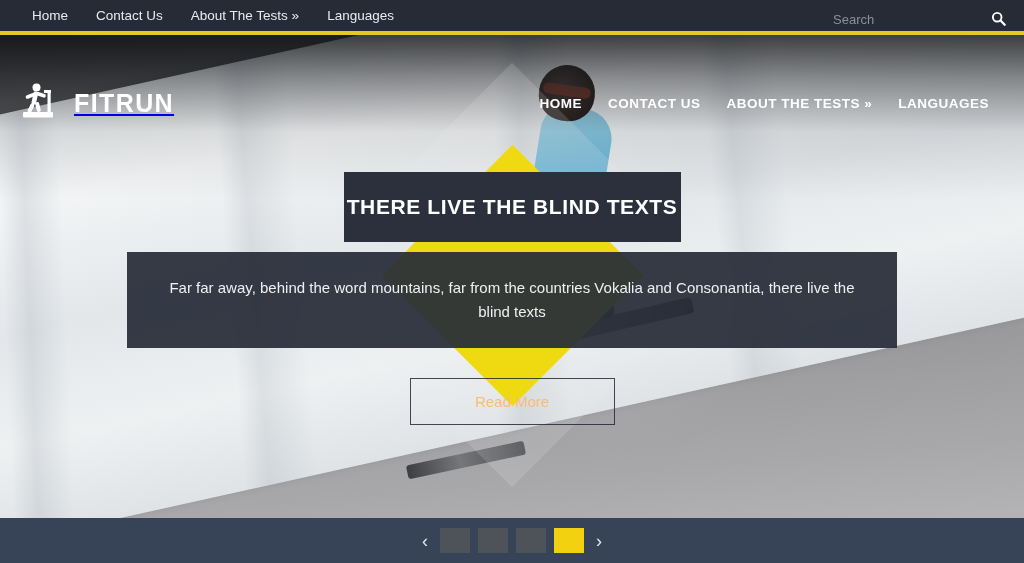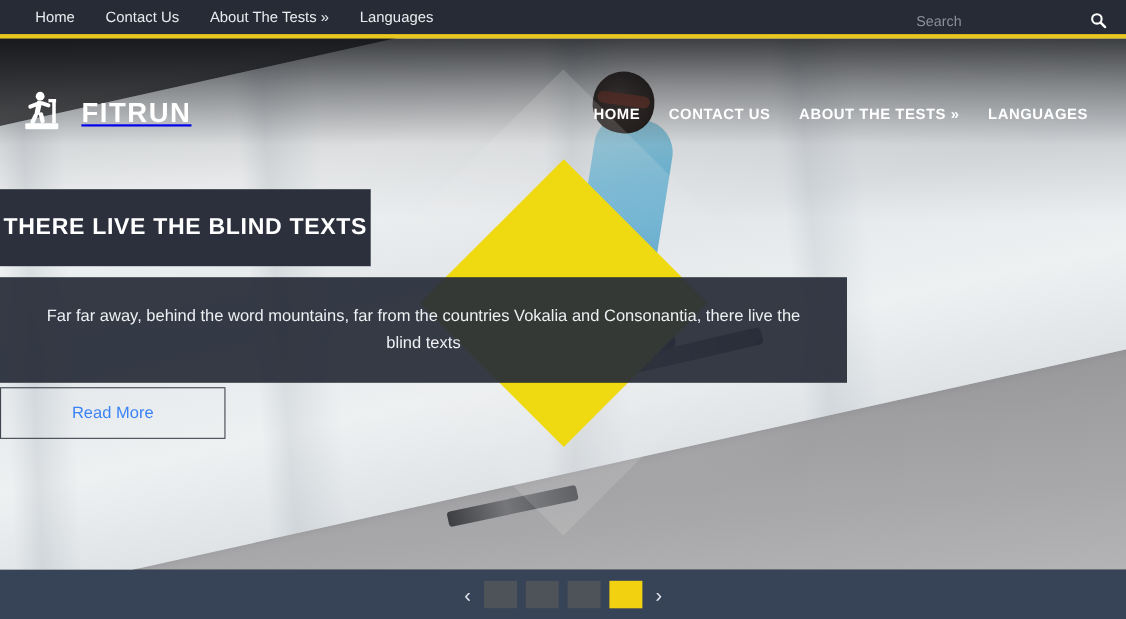--- a/index.html
+++ b/index.html
@@ -122,21 +122,21 @@
   }
   .diamond-yellow {
     position:absolute; left:50%; top:50%;
     width:185px; height:185px; margin-left:-92px; margin-top:-94px;
     background:#efd911; transform:rotate(45deg);
   }
 
   
   .hero-inner {
     position:absolute; inset:0; z-index:6;
-    display:flex; flex-direction:column; 
+    display:flex; flex-direction:column; align-items:center;
   }
   .hero-title-box {
     margin-top:137px;
     width:337px; height:70px;
     background:#2b303c;
     display:flex; align-items:center; justify-content:center;
   }
   .hero-title {
     color:#ffffff; font-size:21px; font-weight:bold;
     letter-spacing:.6px; white-space:nowrap;
@@ -145,23 +145,23 @@
     margin-top:10px; width:770px; height:96px;
     background:rgba(39,44,56,.93);
     display:flex; align-items:center; justify-content:center;
     padding:0 34px;
   }
   .hero-sub {
     color:#eef0f3; font-size:15px; line-height:24px;
     text-align:center;
   }
   .hero-btn {
-    margin-top:4px; width:205px; height:47px;
+    margin-top:30px; width:205px; height:47px;
     background:transparent; border:1px solid rgba(35,40,50,.85);
-    color:#3b82f6; font-size:15px; cursor:pointer;
+    color:#fdba74; font-size:15px; cursor:pointer;
     font-family:"Liberation Sans", sans-serif;
     display:flex; align-items:center; justify-content:center;
   }
 
   
   .mainheader {
     position:absolute; left:0; top:35px; width:1024px; height:68px;
     z-index:20; display:flex; align-items:center;margin-top:34px;
   }
   .brand { display:flex; align-items:center; margin-left:20px; }

